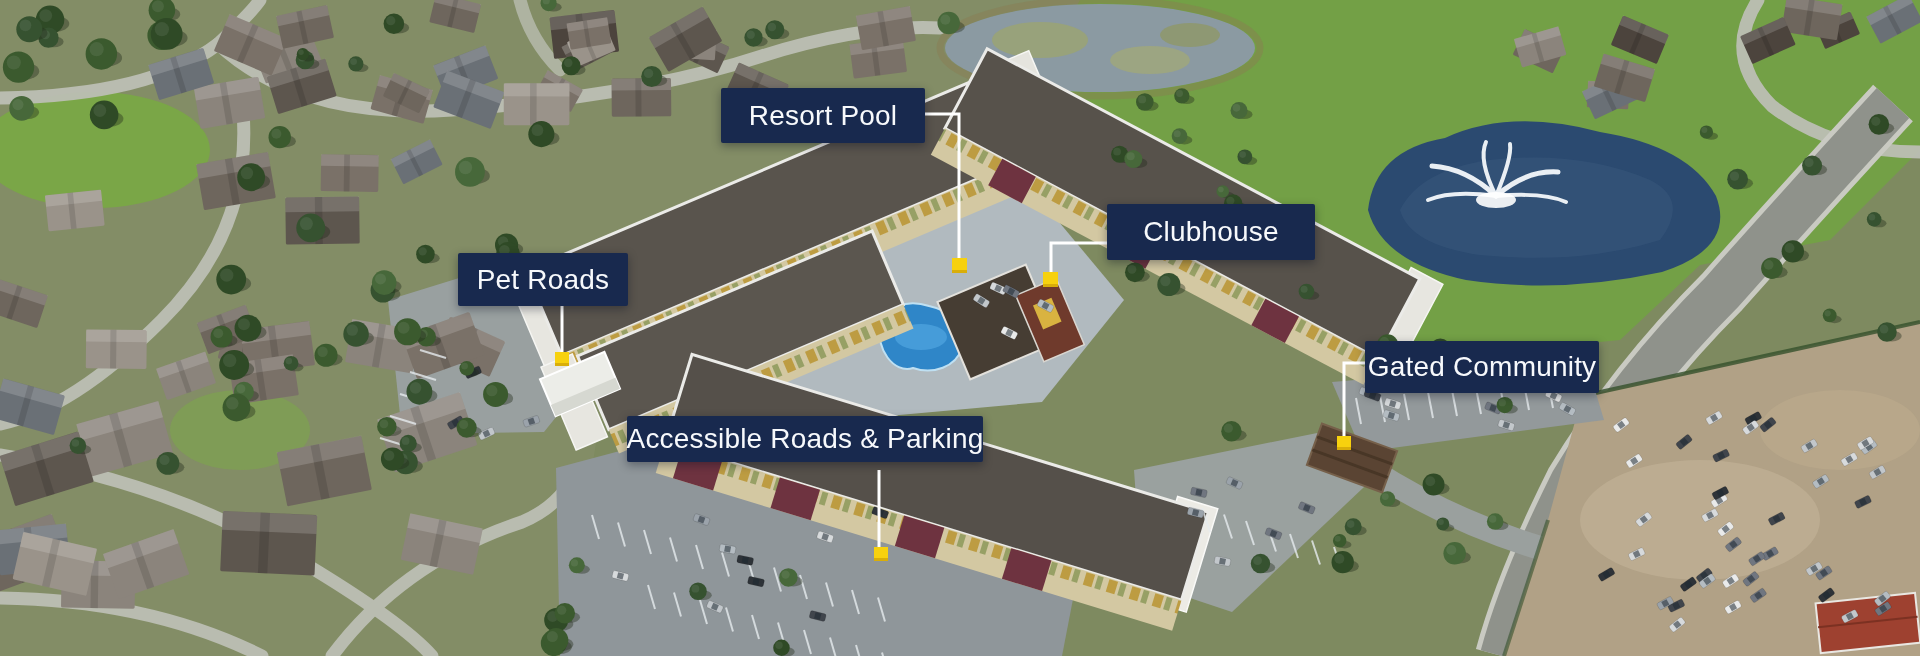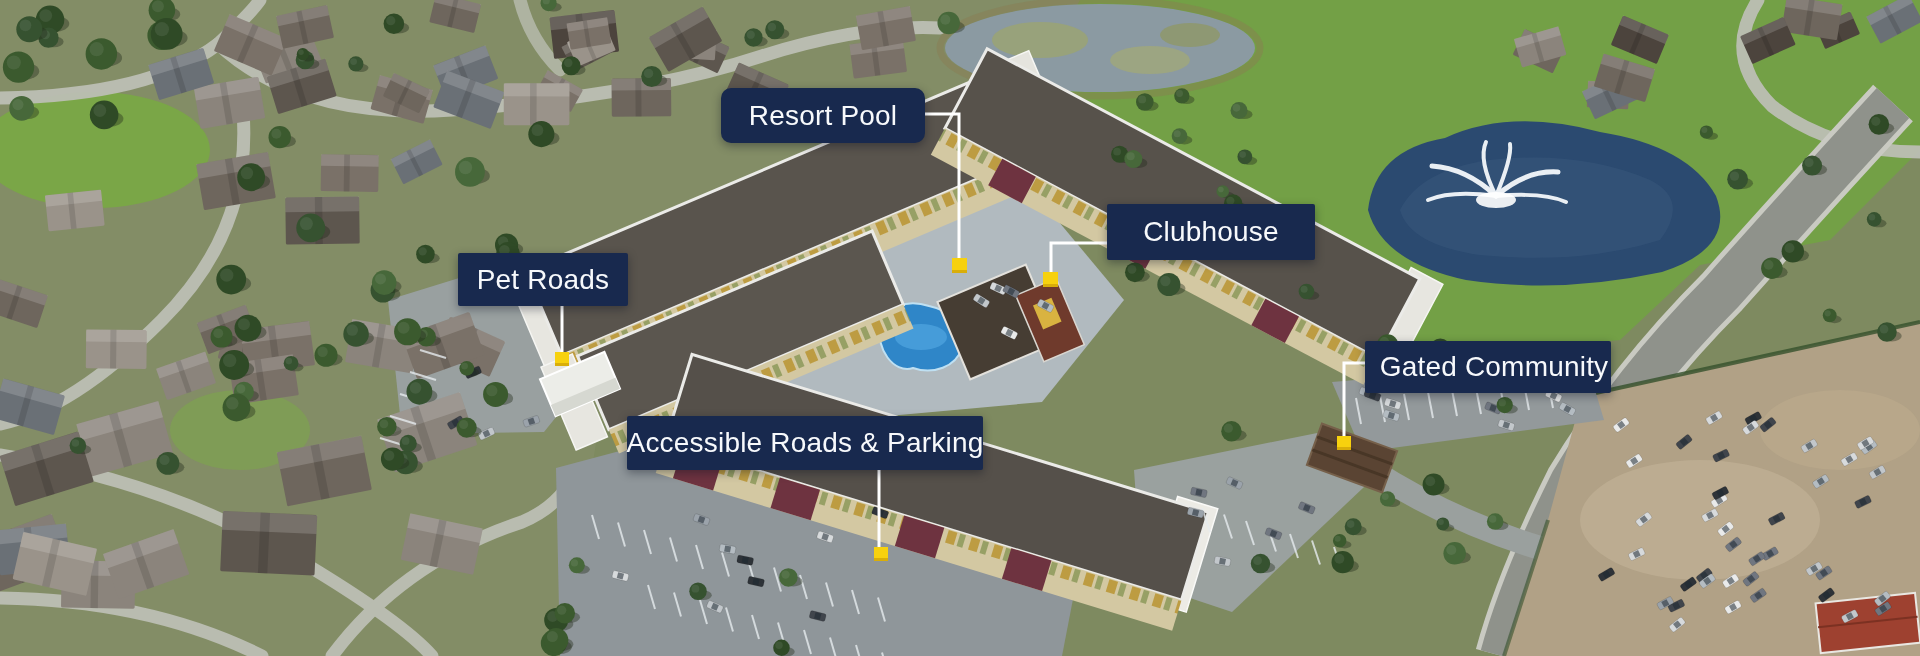--- a/index.html
+++ b/index.html
@@ -5,25 +5,25 @@
   html,body{margin:0;padding:0;background:#0e1420;}
   .stage{position:relative;width:1920px;height:656px;overflow:hidden;
          font-family:"Liberation Sans",sans-serif;}
   #scene,.connectors{position:absolute;left:0;top:0;width:1920px;height:656px;display:block;}
   .connectors{pointer-events:none;}
 
   .callout{position:absolute;display:flex;align-items:center;justify-content:center;
            background:#18294E;color:#F7F9FC;font-size:28px;letter-spacing:.2px;
            border-radius:2px;white-space:nowrap;
            box-shadow:0 3px 10px rgba(8,14,30,.38);z-index:4;cursor:pointer;}
-  #co-resort-pool      {left:721px;top:88px; width:204px;height:55px;border-radius:10px;}
+  #co-resort-pool      {left:721px;top:88px; width:204px;height:55px;}
   #co-clubhouse        {left:1107px;top:204px;width:208px;height:56px;}
   #co-pet-hotel        {left:458px;top:253px;width:170px;height:53px;}
-  #co-gated-community  {left:1365px;top:341px;width:234px;height:52px;padding-left:12px;}
-  #co-accessible-roads {left:627px;top:416px;width:356px;height:54px;}
+  #co-gated-community  {left:1365px;top:341px;width:234px;height:52px;}
+  #co-accessible-roads {left:627px;top:416px;width:356px;height:46px;}
 
   .marker{position:absolute;width:15px;height:15px;background:#F7D10E;z-index:3;cursor:pointer;
           box-shadow:inset 0 -3px 0 rgba(160,110,0,.35);}
   #mk-resort-pool      {left:952px;top:258px;}
   #mk-clubhouse        {left:1043px;top:272px;}
   #mk-pet-hotel        {left:555px;top:352px;width:14px;height:14px;}
   #mk-gated-community  {left:1337px;top:436px;width:14px;height:14px;}
   #mk-accessible-roads {left:874px;top:547px;width:14px;height:14px;}
 </style>
 </head>

